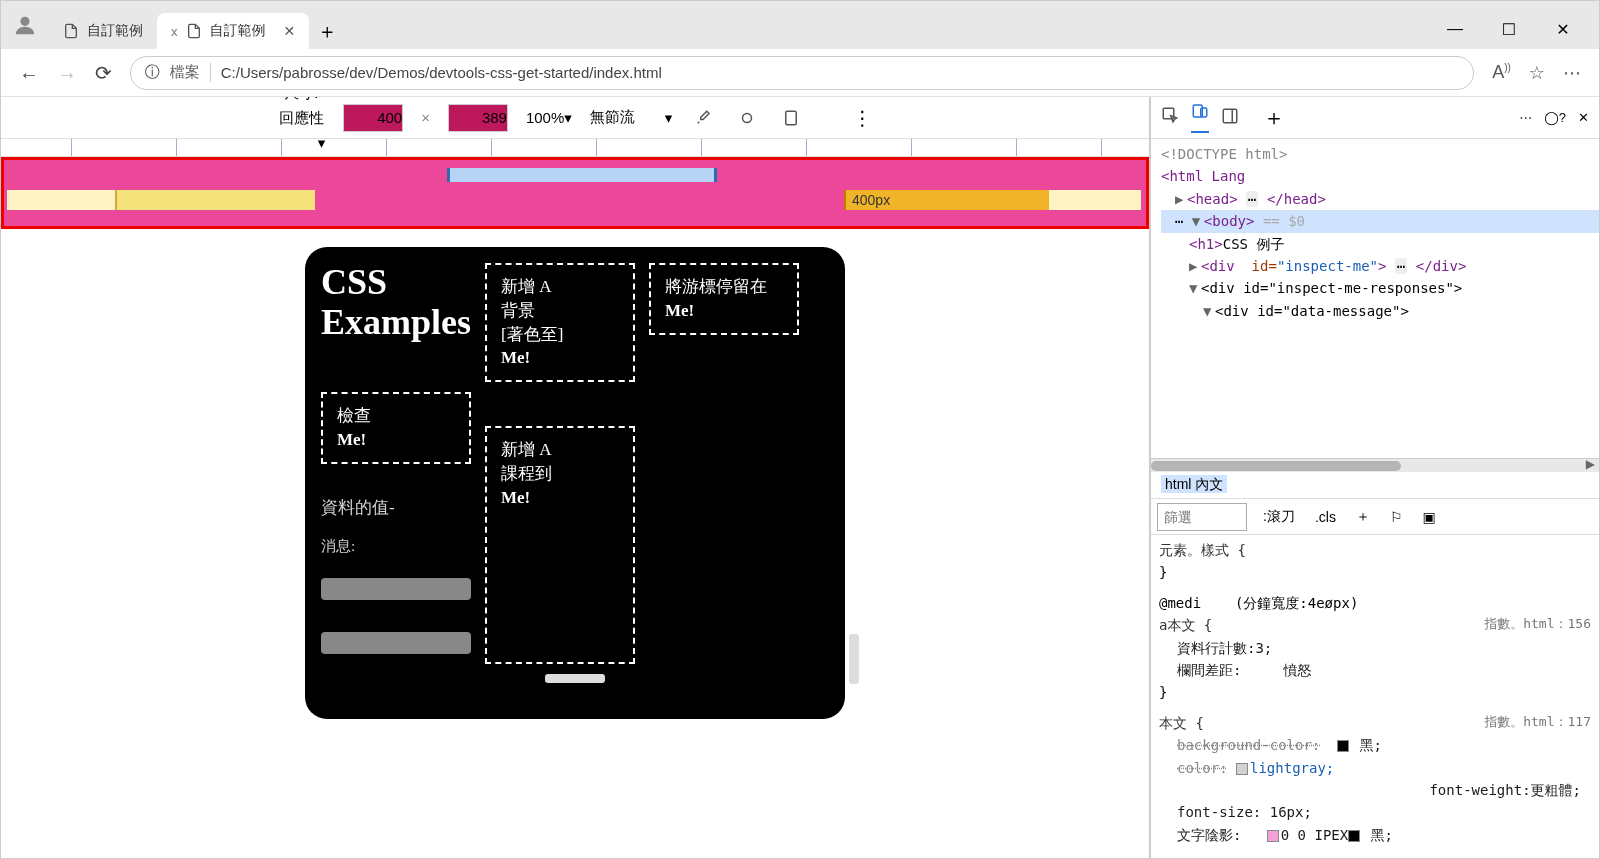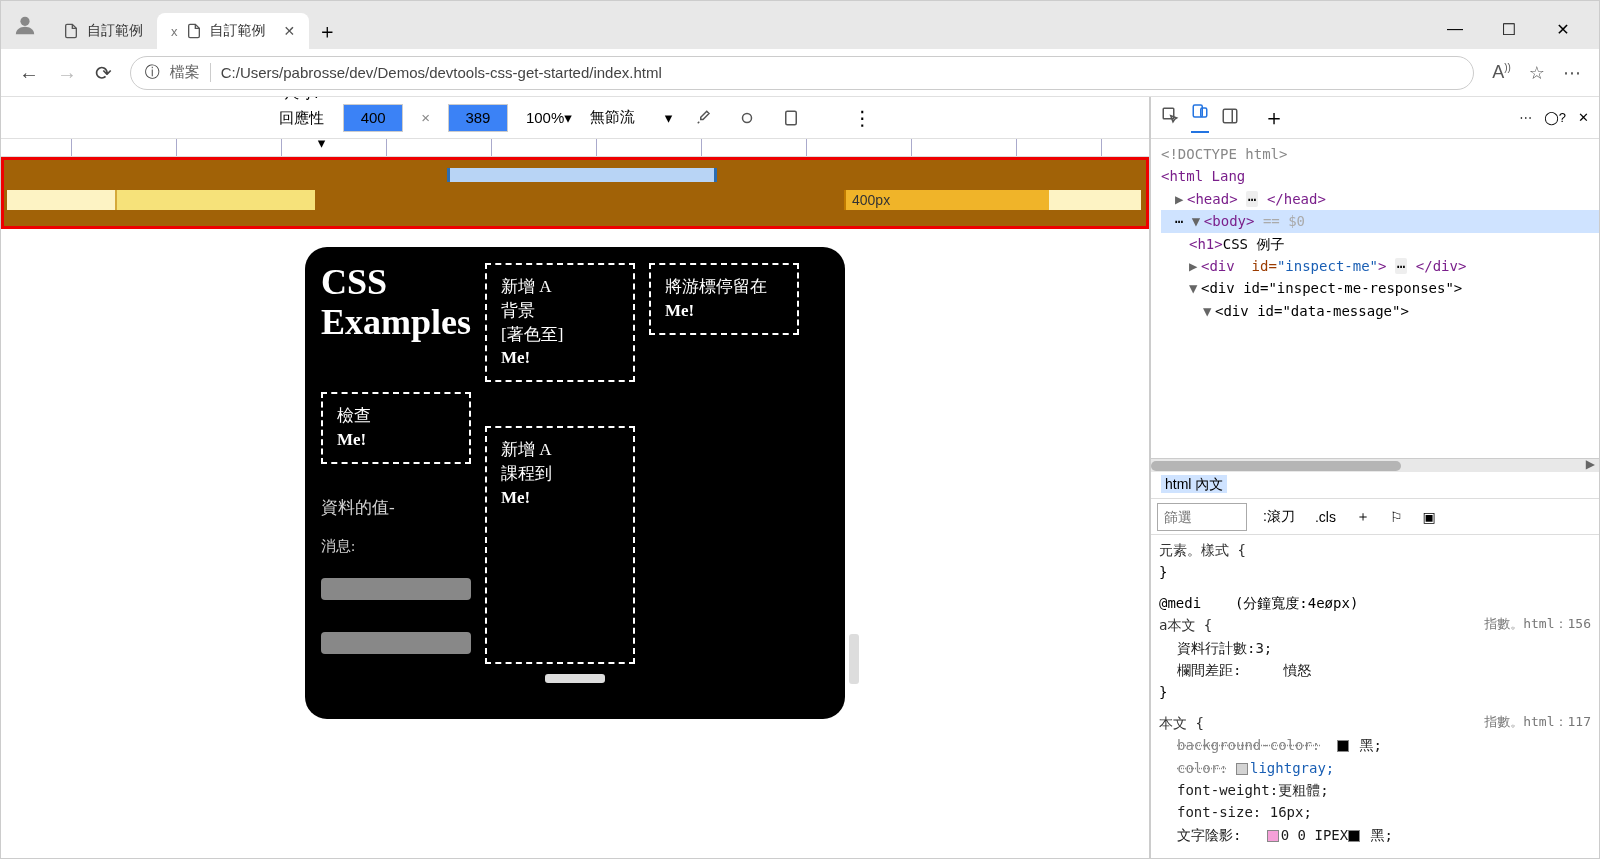--- a/index.html
+++ b/index.html
@@ -26,31 +26,31 @@
 .tbicon { font-size:18px; color:#555; }
 
 
 .main { flex:1; display:flex; background:#fff; overflow:hidden; }
 .viewport { flex:1; display:flex; flex-direction:column; overflow:hidden; }
 .devtools { width:450px; border-left:2px solid #ccc; display:flex; flex-direction:column; background:#fff; position:relative; }
 
 
 .devicebar { height:42px; display:flex; align-items:center; justify-content:center; gap:18px; border-bottom:1px solid #e0e0e0; font-size:15px; }
 .devicebar .sel { display:flex; align-items:center; gap:6px;flex-direction:column; }
-.devicebar input.dim { width:60px; height:28px; border:1px solid #ccc; text-align:center; font-size:15px; background:#3b82f6; }
+.devicebar input.dim { width:60px; height:28px; border:1px solid #ccc; text-align:right; font-size:15px; background:#be185d; }
 .devicebar .dimx { color:#888; }
 .devicebar .zoom, .devicebar .throttle { display:flex; align-items:center; }
 .devicon { display:inline-flex; width:26px; height:26px; align-items:center; justify-content:center; }
 .devicebar .more { margin-left:30px; font-size:20px; }
 
 
 .rulerarea { padding:0; }
 .ruler { height:18px; position:relative; border-bottom:1px solid #ddd; }
 .ruler .tick { position:absolute; top:0; bottom:0; border-left:1px solid #aac; }
-.mediabar { height:72px; border:3px solid #e00; position:relative; background:#a16207; }
+.mediabar { height:72px; border:3px solid #e00; position:relative; background:#ec4899; }
 .mq-blue { position:absolute; top:8px; height:14px; background:#b8d4f5; border-left:3px solid #2b6cb0; border-right:3px solid #2b6cb0; }
 .mq-yel-light { position:absolute; top:30px; height:20px; background:#fdf3c4; }
 .mq-yel-mid { position:absolute; top:30px; height:20px; background:#f6e27a; border-left:2px solid #d4a93a; }
 .mq-yel-strong { position:absolute; top:30px; height:20px; background:#f0b429; border-left:2px solid #c07a00; display:flex; align-items:center; padding-left:6px; font-size:14px; color:#333; }
 
 
 .pagearea { flex:1; display:flex; justify-content:center; align-items:flex-start; padding-top:18px; overflow:hidden; position:relative; }
 .frame { width:540px; background:#000; border-radius:22px; padding:16px 16px 36px; color:#d3d3d3; font-family:Georgia, serif; }
 .frame h1 { font-size:36px; font-weight:bold; color:#fff; line-height:1.1; margin-bottom:8px; }
 .boxcol { display:flex; flex-direction:column; gap:18px; }
@@ -315,21 +315,21 @@
           <div><span>@medi</span>&nbsp;&nbsp;&nbsp;&nbsp;<span>(分鐘寬度:4eøpx)</span></div>
           <div><span class="sel">a本文 {</span><span class="src">指數。html：156</span></div>
           <div class="prop">資料行計數:3;</div>
           <div class="prop"><span>欄間差距:</span>&nbsp;&nbsp;&nbsp;&nbsp;&nbsp;<span>憤怒</span></div>
           <div>}</div>
         </div>
         <div class="rule">
           <div><span class="sel">本文 {</span><span class="src">指數。html：117</span></div>
           <div class="prop"><span class="off">background-color:</span>&nbsp;&nbsp;<span class="swatch black"></span> <span>黑;</span></div>
           <div class="prop" style="color:#1a5fb4"><span class="off">color:</span> <span class="swatch lg"></span><span>lightgray;</span></div>
-          <div class="prop" style="padding-right:10px"><span>font-weight:更粗體;</span></div>
+          <div class="prop" style="text-align:right;padding-right:10px"><span>font-weight:更粗體;</span></div>
           <div class="prop">font-size: 16px;</div>
           <div class="prop"><span>文字陰影:</span>&nbsp;&nbsp;&nbsp;<span class="swatch pink"></span><span>0 0 IPEX</span><span class="swatch black"></span> <span>黑;</span></div>
 
         </div>
 
       </div>
     </div>
   </div>
 </div>
 

